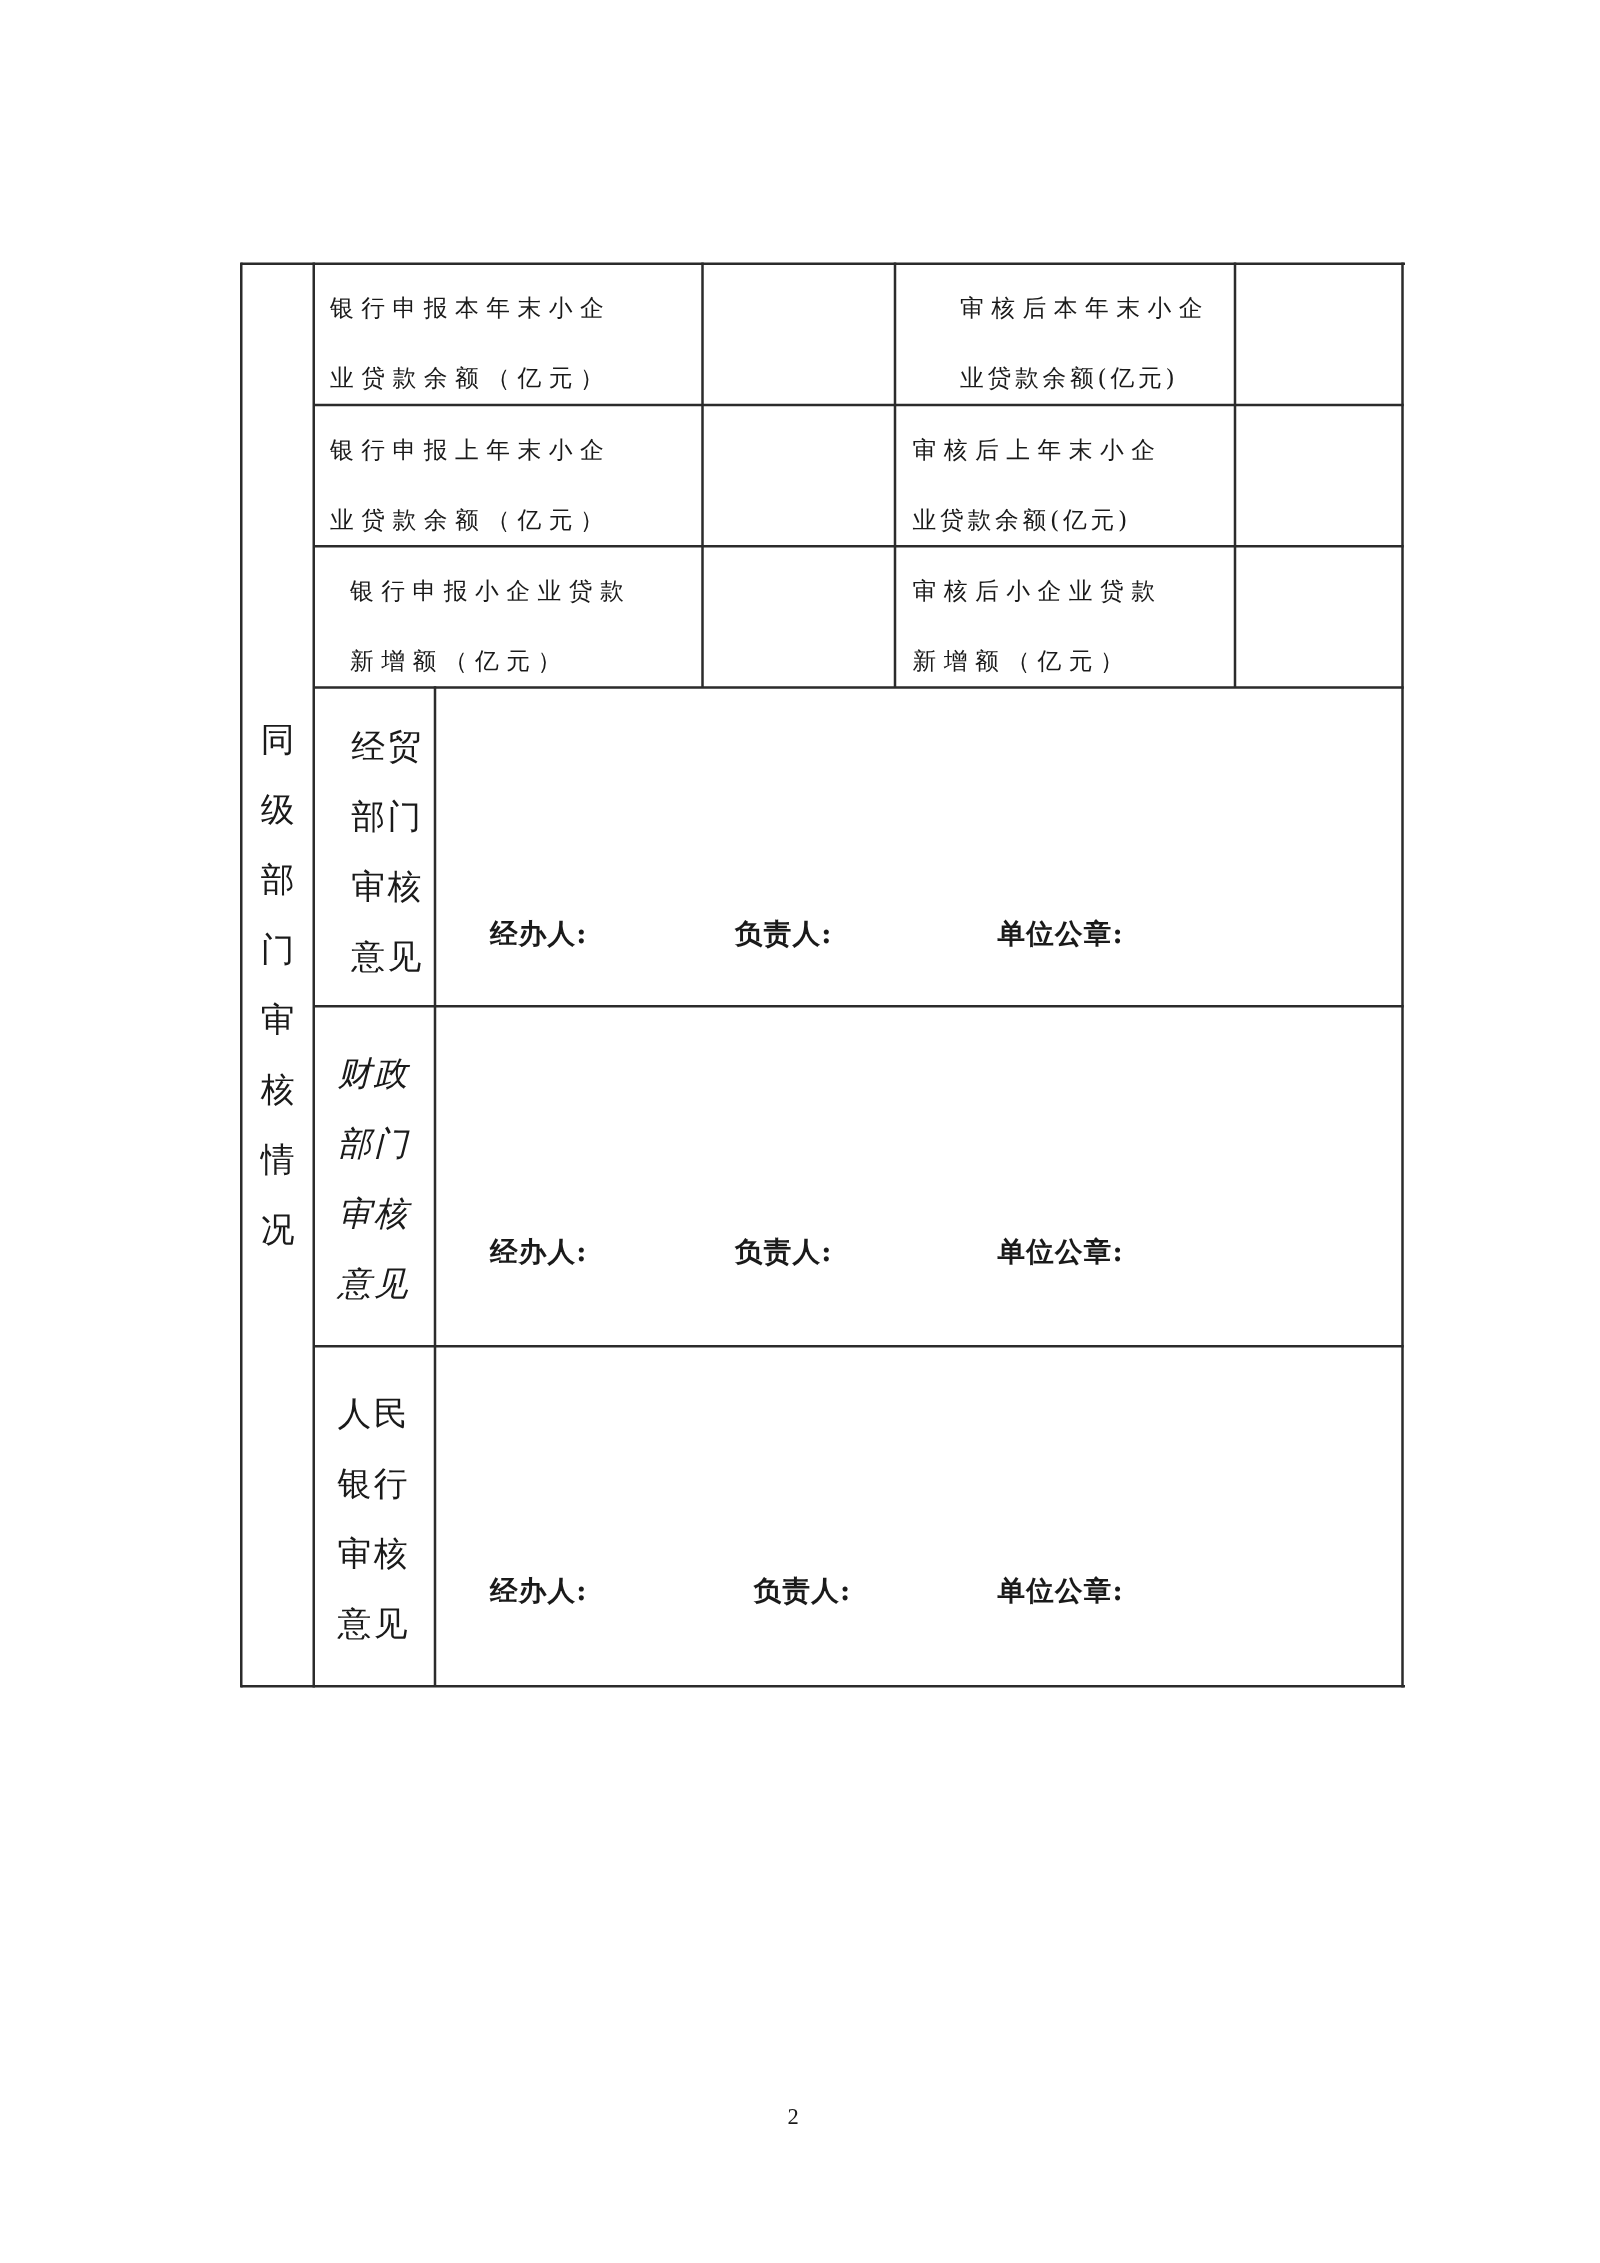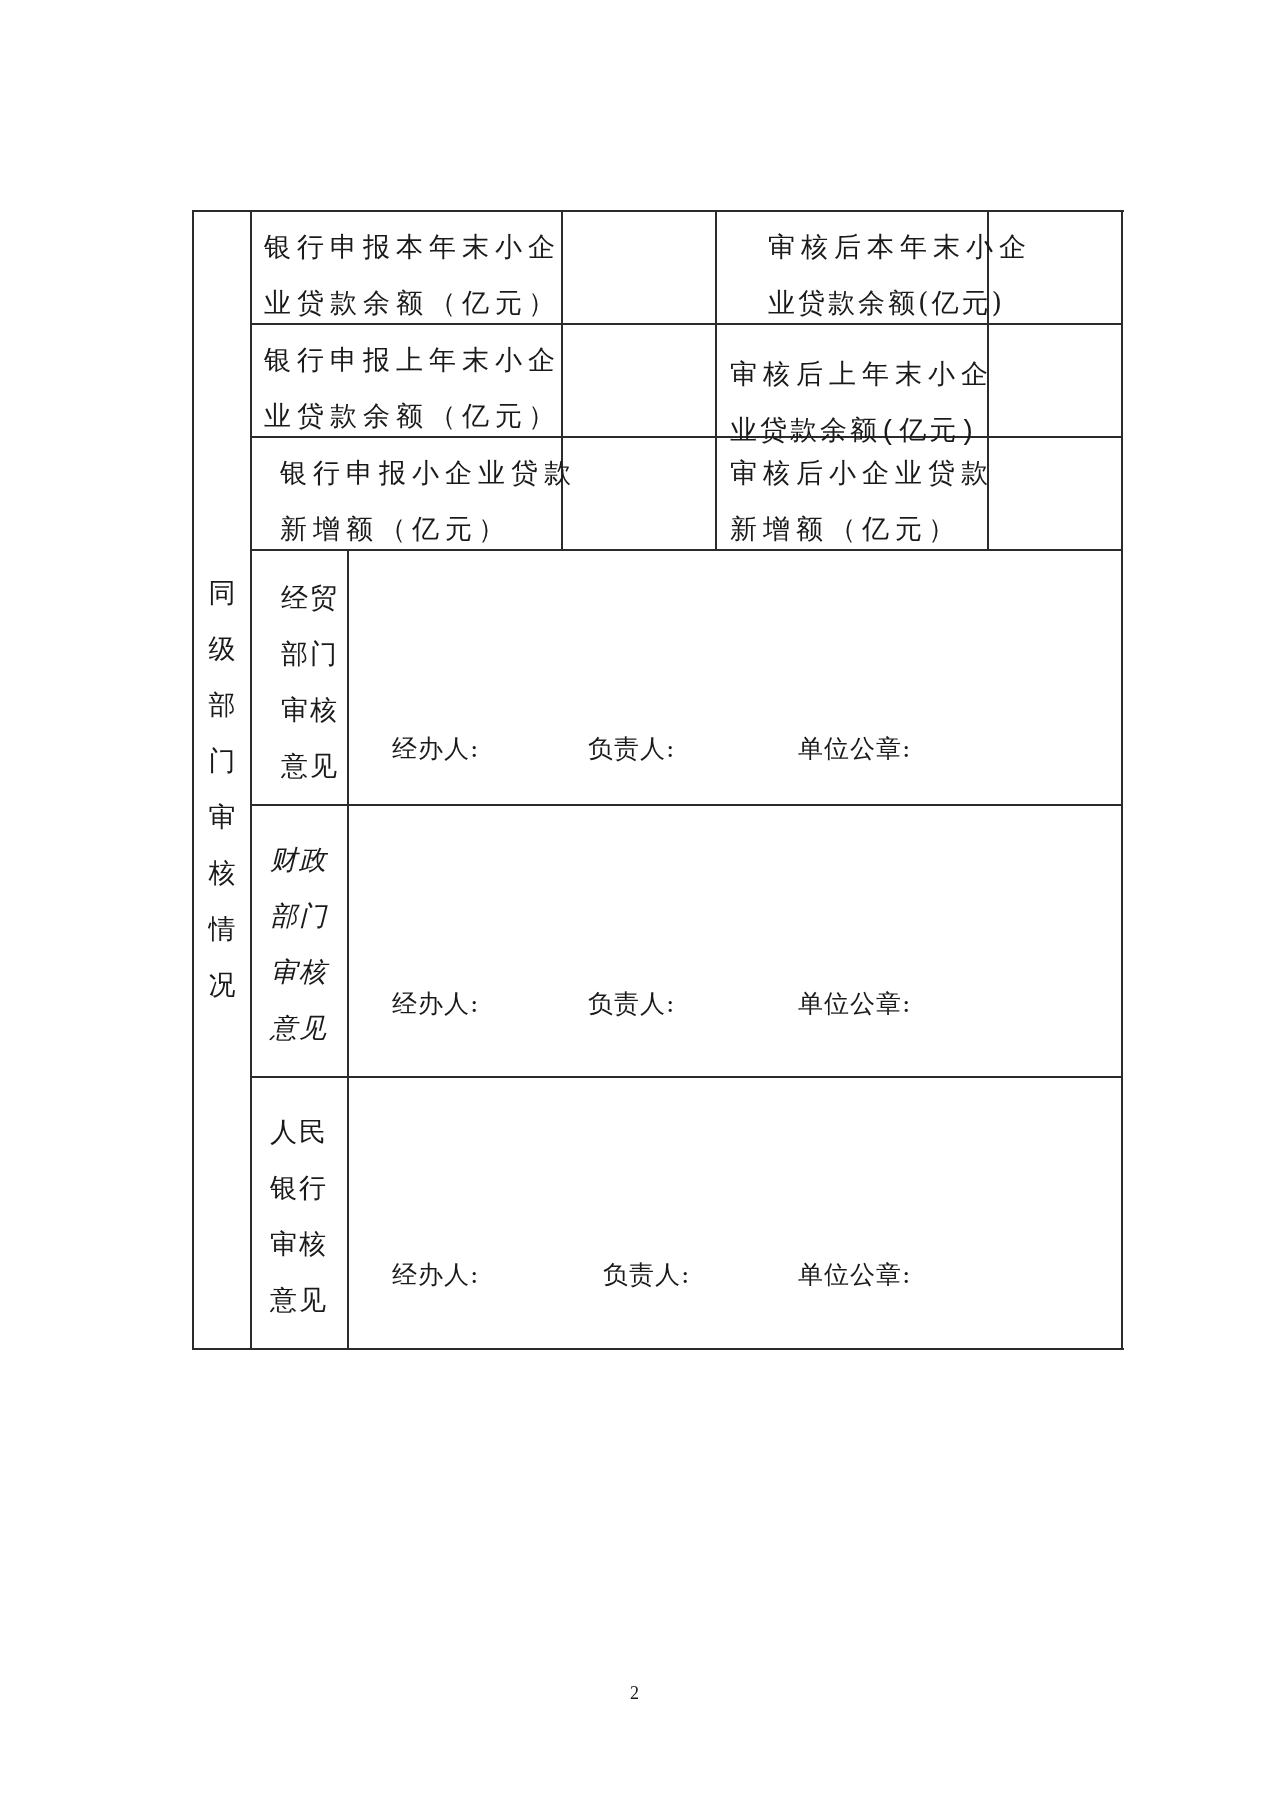--- a/index.html
+++ b/index.html
@@ -1,27 +1,27 @@
 <!DOCTYPE html>
 <html><head>
 <meta charset="utf-8">
 <style>
   html, body { margin: 0; padding: 0; background: #ffffff; }
   body { width: 1280px; height: 1810px; position: relative; overflow: hidden;
          font-family: "DejaVu Serif", "Liberation Serif", serif; color: #1a1a1a; }
   .ln { position: absolute; background: #2b2b2b; }
   .h { height: 2px; }
   .v { width: 2px; }
-  .cell-text { position: absolute; font-size: 27px; line-height: 56px; letter-spacing: 6px; white-space: nowrap; }
+  .cell-text { position: absolute; font-size: 19px; line-height: 56px; letter-spacing: 6px; white-space: nowrap; }
   .cell-text.tight { letter-spacing: 3px; }
   .vert { position: absolute; width: 40px; font-size: 27px; line-height: 56px; text-align: center; }
   .vert span { display: block; }
   .dept { position: absolute; width: 80px; font-size: 27px; line-height: 56px; letter-spacing: 2px; text-align: center; }
   .dept span { display: block; }
-  .sig { position: absolute; font-size: 25px; white-space: nowrap; letter-spacing: 1px; }
+  .sig { position: absolute; font-size: 22px; white-space: nowrap; letter-spacing: 1px; font-weight: bold; }
   .blank { position: absolute; }
   .pageno { position: absolute; left: 630px; top: 1683px; font-size: 18px; font-family: "Liberation Serif", serif; }
 </style>
 </head>
 <body>
 
 <div>
 
   <div class="ln h" style="left:193px; top:210px; width:931px;"></div>
   <div class="ln h" style="left:193px; top:1348px; width:931px;"></div>
@@ -62,21 +62,21 @@
     <div style="letter-spacing:6px;">审核后本年末小企</div>
     <div>业贷款余额(亿元)</div>
   </div>
   <div class="blank" style="left:990px; top:213px; width:130px; height:109px;"></div>
 
   <div class="cell-text" style="left:264px; top:332px;">
     <div>银行申报上年末小企</div>
     <div>业贷款余额（亿元）</div>
   </div>
   <div class="blank" style="left:564px; top:326px; width:150px; height:109px;"></div>
-  <div class="cell-text tight" style="left:730px; top:348px;font-family:Liberation Mono, monospace;">
+  <div class="cell-text tight" style="left:730px; top:332px;">
     <div style="letter-spacing:6px;">审核后上年末小企</div>
     <div>业贷款余额(亿元)</div>
   </div>
   <div class="blank" style="left:990px; top:326px; width:130px; height:109px;"></div>
 
   <div class="cell-text" style="left:280px; top:445px;">
     <div>银行申报小企业贷款</div>
     <div>新增额（亿元）</div>
   </div>
   <div class="blank" style="left:564px; top:439px; width:150px; height:109px;"></div>

